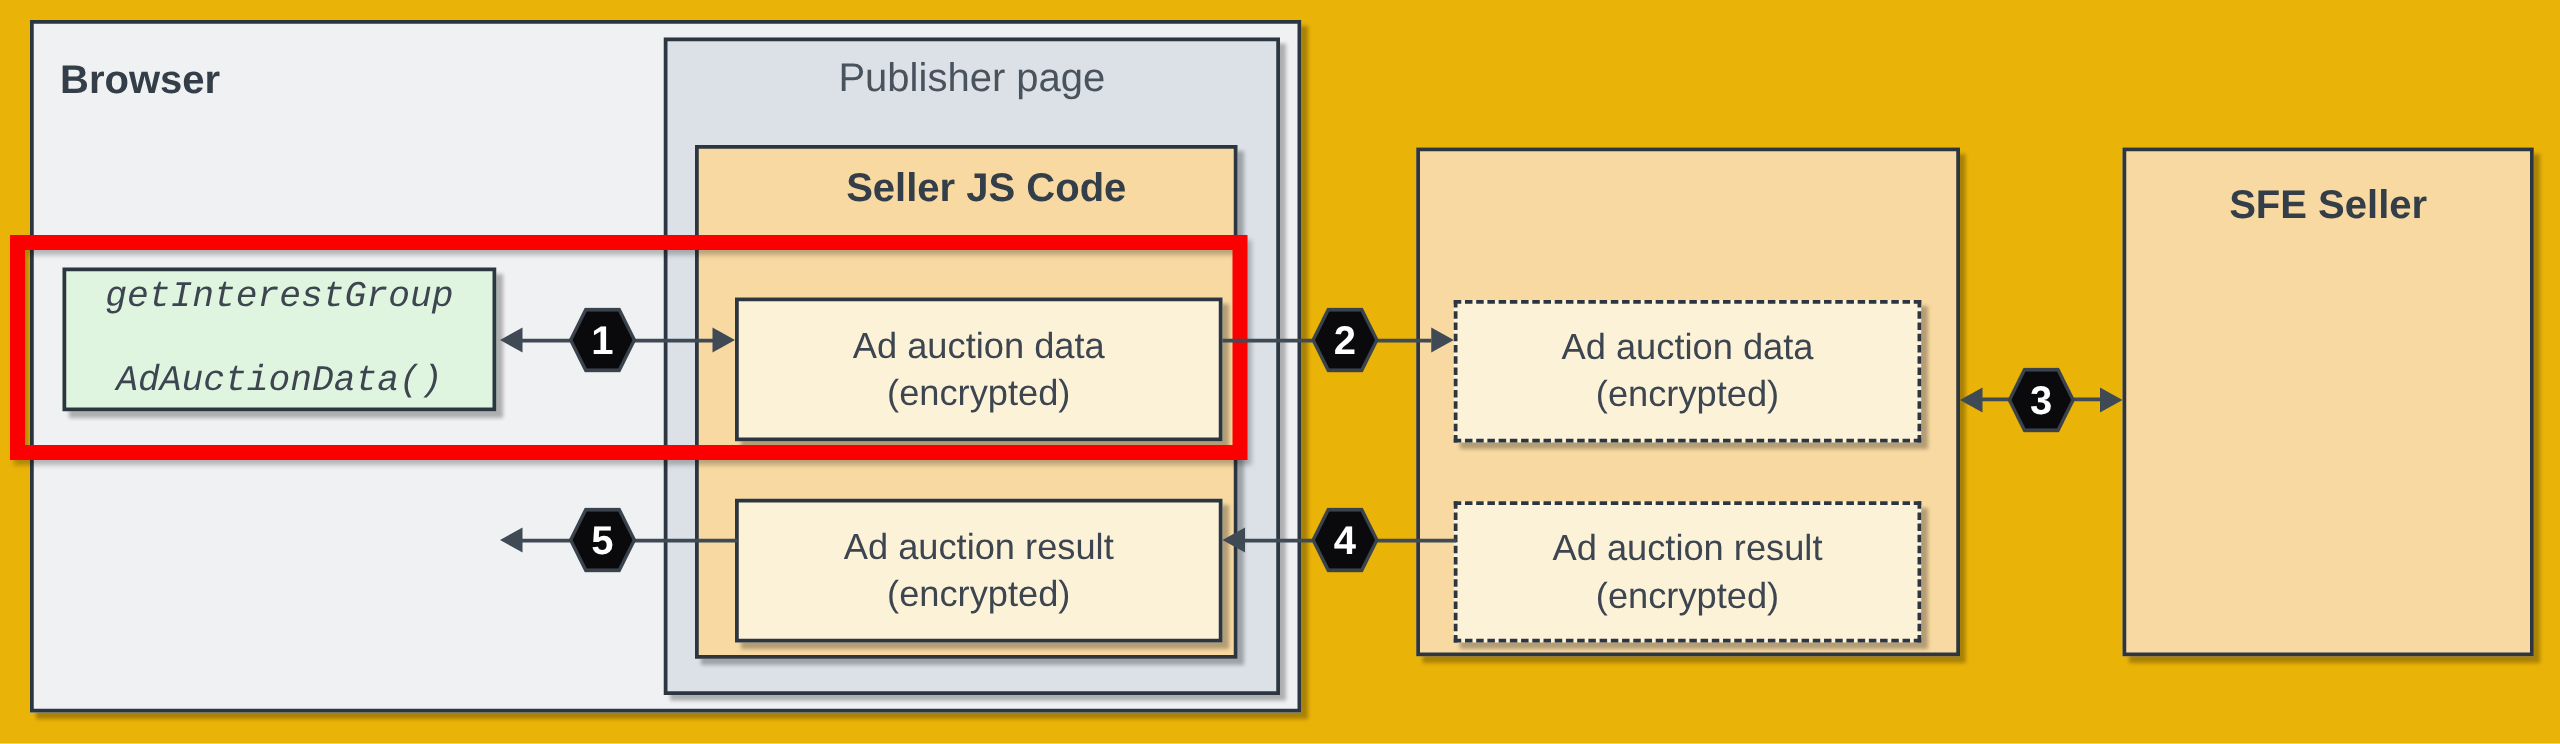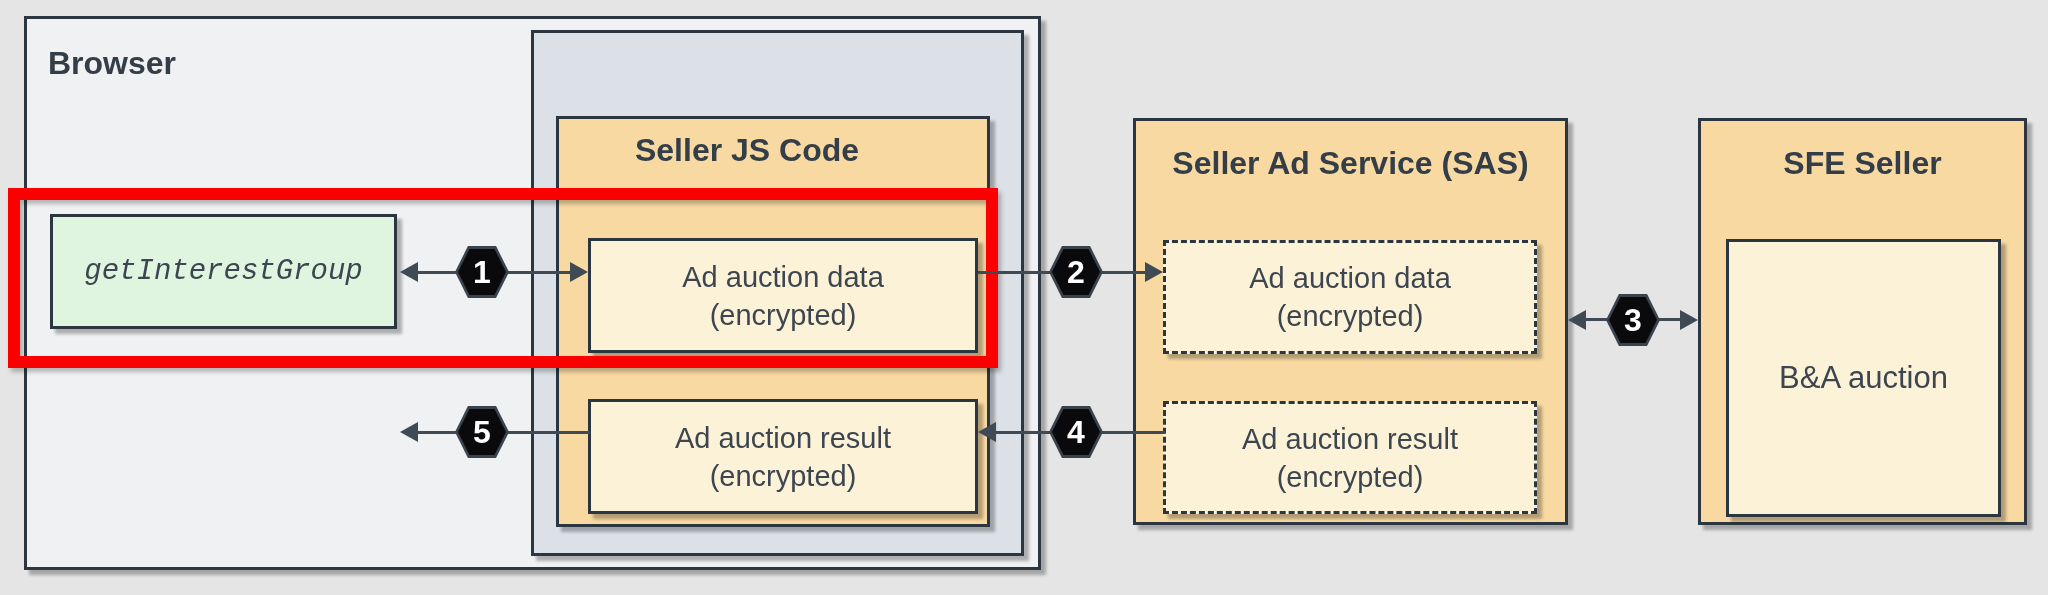--- a/index.html
+++ b/index.html
@@ -1,32 +1,32 @@
 <!DOCTYPE html>
 <html><head>
 <meta charset="utf-8">
 <style>
   html,body{margin:0;padding:0;background:#ffffff;}
-  .canvas{position:relative;width:2048px;height:595px;background:#e5e5e5;overflow:hidden;
+  .canvas{position:relative;width:2048px;height:595px;background:#eab308;overflow:hidden;
           font-family:"Liberation Sans",sans-serif;}
   .box{position:absolute;box-sizing:border-box;border:3px solid #2c3640;}
   .shadow{box-shadow:5px 5px 3px rgba(0,0,0,0.28);}
   .label{position:absolute;white-space:nowrap;color:#333e49;}
   .bold{font-weight:bold;}
   .center{text-align:center;}
   
   .browser-box{left:24px;top:16px;width:1017px;height:554px;background:#f0f1f3;}
   .publisher-box{left:531px;top:30px;width:493px;height:526px;background:#dce1e7;}
   .sellerjs-box{left:556px;top:116px;width:434px;height:411px;background:#f8d9a1;}
   .sas-box{left:1133px;top:118px;width:435px;height:407px;background:#f8d9a1;}
   .sfe-box{left:1698px;top:118px;width:329px;height:407px;background:#f8d9a1;}
   
   .browser-title{left:48px;top:45px;font-size:32px;}
   .publisher-title{left:531px;top:44px;width:493px;font-size:32px;color:#49535d;}
-  .sellerjs-title{left:530px;top:132px;width:434px;font-size:32px;}
+  .sellerjs-title{left:572px;top:132px;width:434px;font-size:32px;}
   .sas-title{left:1133px;top:145px;width:435px;font-size:32px;}
   .sfe-title{left:1698px;top:145px;width:329px;font-size:32px;}
   
   .node{position:absolute;box-sizing:border-box;border:3px solid #2c3640;display:flex;
         flex-direction:column;align-items:center;justify-content:center;
         font-size:29px;line-height:38px;color:#3d4650;text-align:center;}
   .green{background:#e0f5df;font-family:"Liberation Mono","DejaVu Sans Mono",monospace;font-style:italic;gap:29px;}
   .cream{background:#fcf2d8;margin-top:24px;}
   .dashed{border-style:dashed;}
   .g1{left:50px;top:214px;width:347px;height:115px;}
@@ -59,55 +59,53 @@
 </style>
 </head>
 <body>
 
 <div class="canvas">
 
   <div class="box shadow browser-box"></div>
   <div class="label bold browser-title">Browser</div>
 
   <div class="box shadow publisher-box"></div>
+  <div class="label center publisher-title">Publisher page</div>
 
   <div class="box shadow sellerjs-box"></div>
   <div class="label bold center sellerjs-title">Seller JS Code</div>
 
   <div class="box shadow sas-box"></div>
-  <div class="label bold center sas-title">Seller Ad Service (SAS)</div>
 
   <div class="box shadow sfe-box"></div>
   <div class="label bold center sfe-title">SFE Seller</div>
 
   <div class="node green shadow g1">
     <div>getInterestGroup</div>
+    <div>AdAuctionData()</div>
   </div>
 
   <div class="node cream shadow c1">
     <div>Ad auction data</div>
     <div class="it">(encrypted)</div>
   </div>
   <div class="node cream shadow c2">
     <div>Ad auction result</div>
     <div class="it">(encrypted)</div>
   </div>
 
   <div class="node cream dashed shadow d1">
     <div>Ad auction data</div>
     <div class="it">(encrypted)</div>
   </div>
   <div class="node cream dashed shadow d2">
     <div>Ad auction result</div>
     <div class="it">(encrypted)</div>
   </div>
 
-  <div class="node cream shadow ba">
-    <div>B&amp;A auction</div>
-  </div>
 
   <div class="red-rect"></div>
 
   <div class="ah l" style="left:400px;top:262px;"></div>
   <div class="line" style="left:416px;top:271px;width:41px;"></div>
   <div class="line" style="left:507px;top:271px;width:65px;"></div>
   <div class="ah r" style="left:570px;top:262px;"></div>
   <div class="line" style="left:978px;top:271px;width:73px;"></div>
   <div class="line" style="left:1101px;top:271px;width:44px;"></div>
   <div class="ah r" style="left:1145px;top:262px;"></div>

